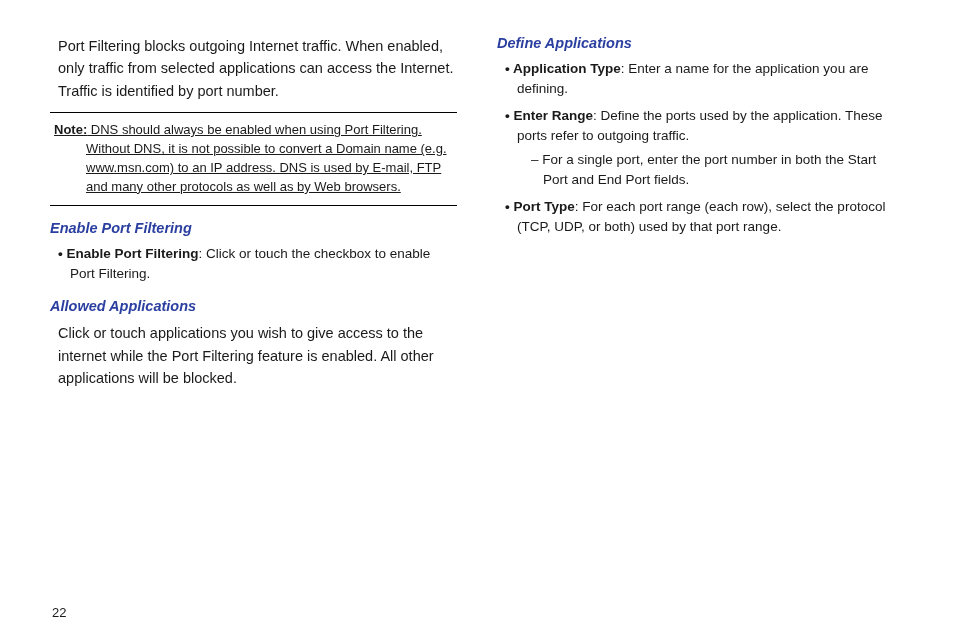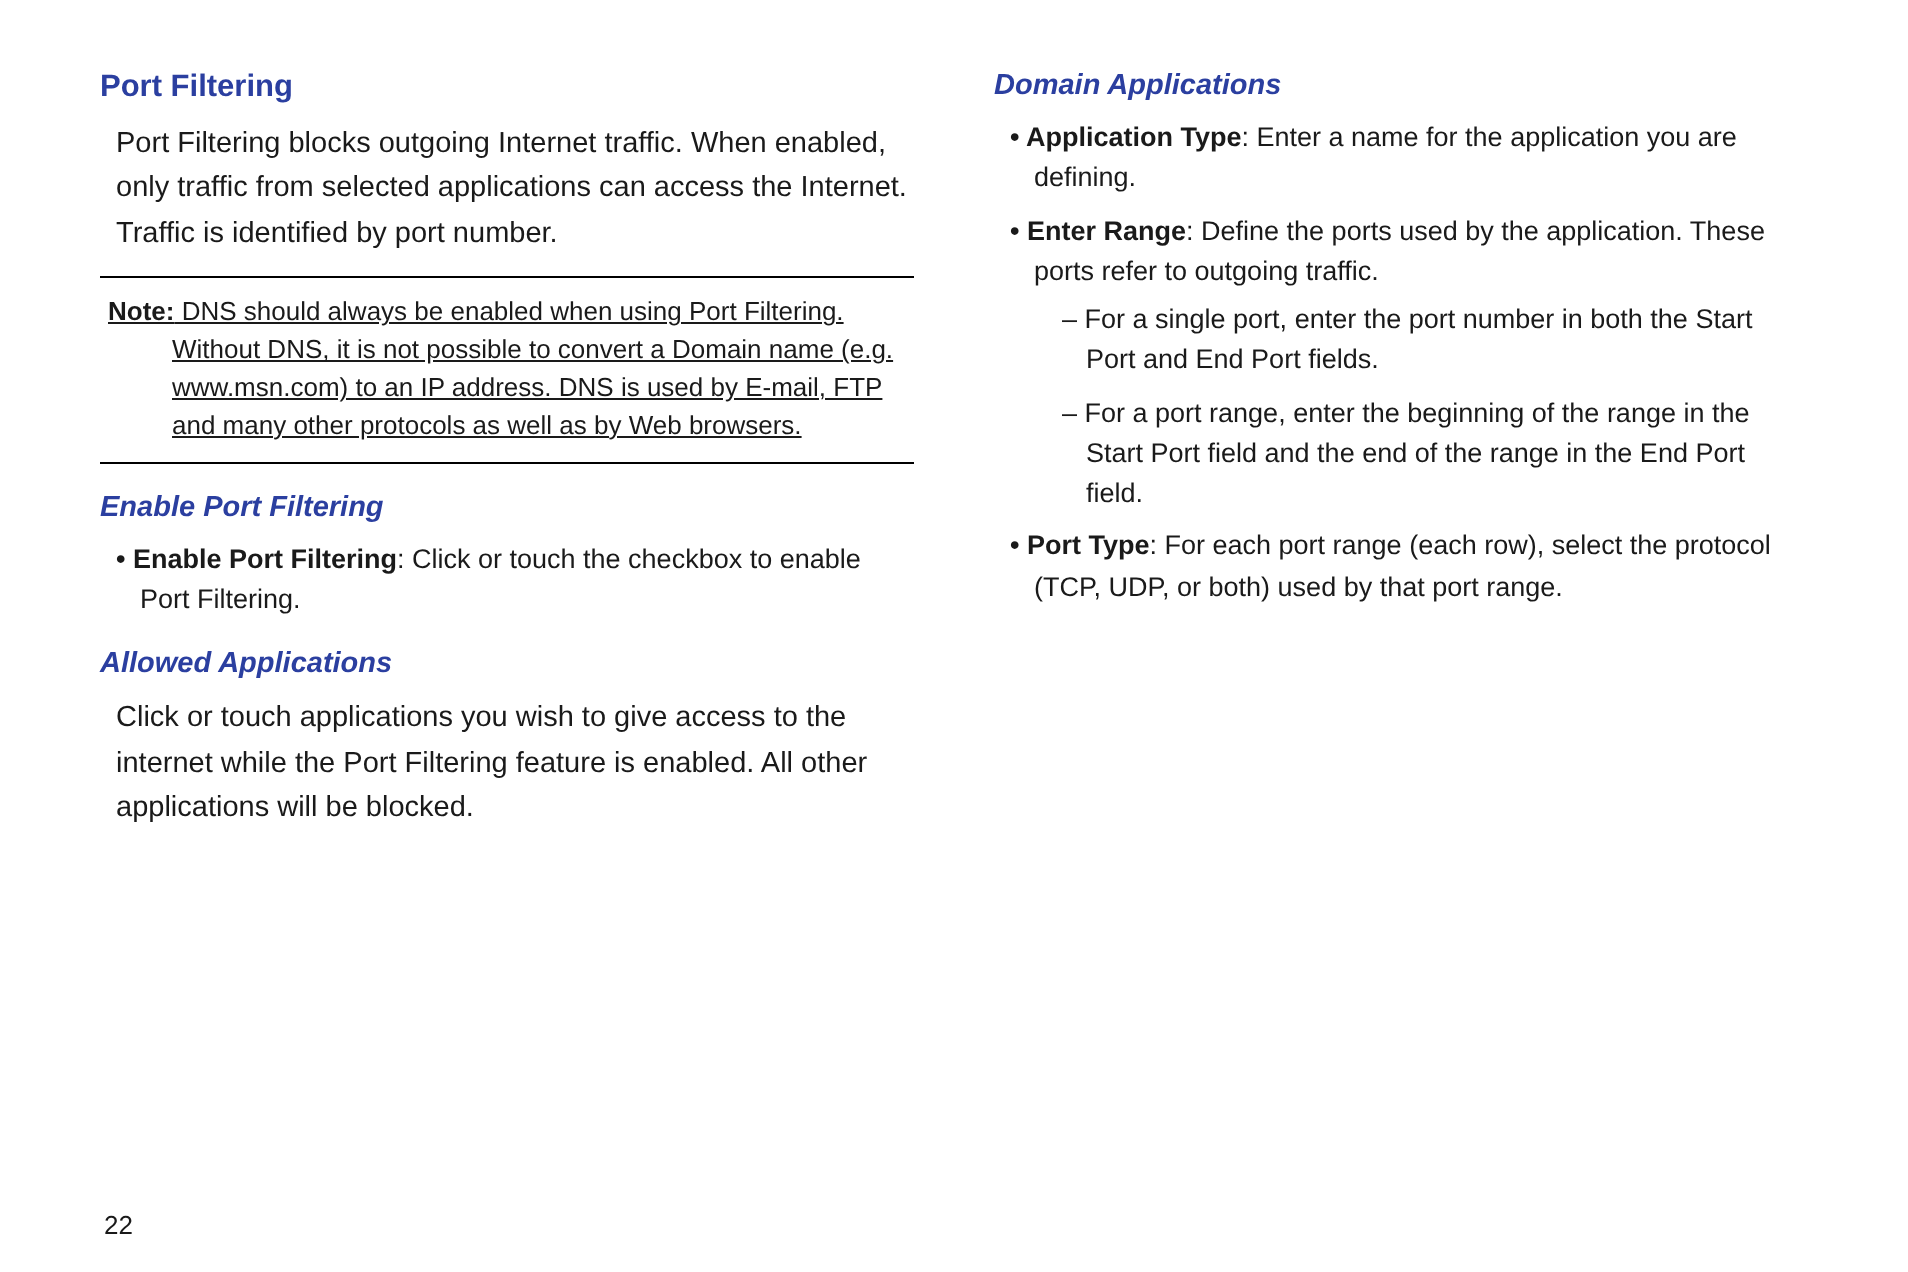--- a/index.html
+++ b/index.html
@@ -106,51 +106,49 @@
     font-size: 13px;
     font-stretch: condensed;
   }
 </style>
 </head>
 <body>
 
 <div class="page">
 
   <div class="col">
-    <div class="h3">Port Filtering</div>
     <p class="body">Port Filtering blocks outgoing Internet traffic. When enabled, only traffic from selected applications can access the Internet. Traffic is identified by port number.</p>
 
     <div class="note-box">
       <p class="note-text">
         <span class="note-label">Note:</span><span> DNS should always be enabled when using Port Filtering. Without DNS, it is not possible to convert a Domain name (e.g. www.msn.com) to an IP address. DNS is used by E-mail, FTP and many other protocols as well as by Web browsers.</span>
       </p>
     </div>
 
     <div class="h4">Enable Port Filtering</div>
     <ul class="bullets">
       <li>
         <b>Enable Port Filtering</b><span>: Click or touch the checkbox to enable Port Filtering.</span>
       </li>
     </ul>
 
     <div class="h4">Allowed Applications</div>
     <p class="body">Click or touch applications you wish to give access to the internet while the Port Filtering feature is enabled. All other applications will be blocked.</p>
   </div>
 
   <div class="col">
-    <div class="h4" style="margin-top:0">Domain Applications</div>
+    <div class="h4" style="margin-top:0">Define Applications</div>
     <ul class="bullets">
       <li>
         <b>Application Type</b><span>: Enter a name for the application you are defining.</span>
       </li>
       <li>
         <b>Enter Range</b><span>: Define the ports used by the application. These ports refer to outgoing traffic.</span>
         <ul class="dashes">
           <li>For a single port, enter the port number in both the Start Port and End Port fields.</li>
-          <li>For a port range, enter the beginning of the range in the Start Port field and the end of the range in the End Port field.</li>
         </ul>
       </li>
       <li>
         <b>Port Type</b><span>: For each port range (each row), select the protocol (TCP, UDP, or both) used by that port range.</span>
       </li>
     </ul>
   </div>
 
 </div>
 

